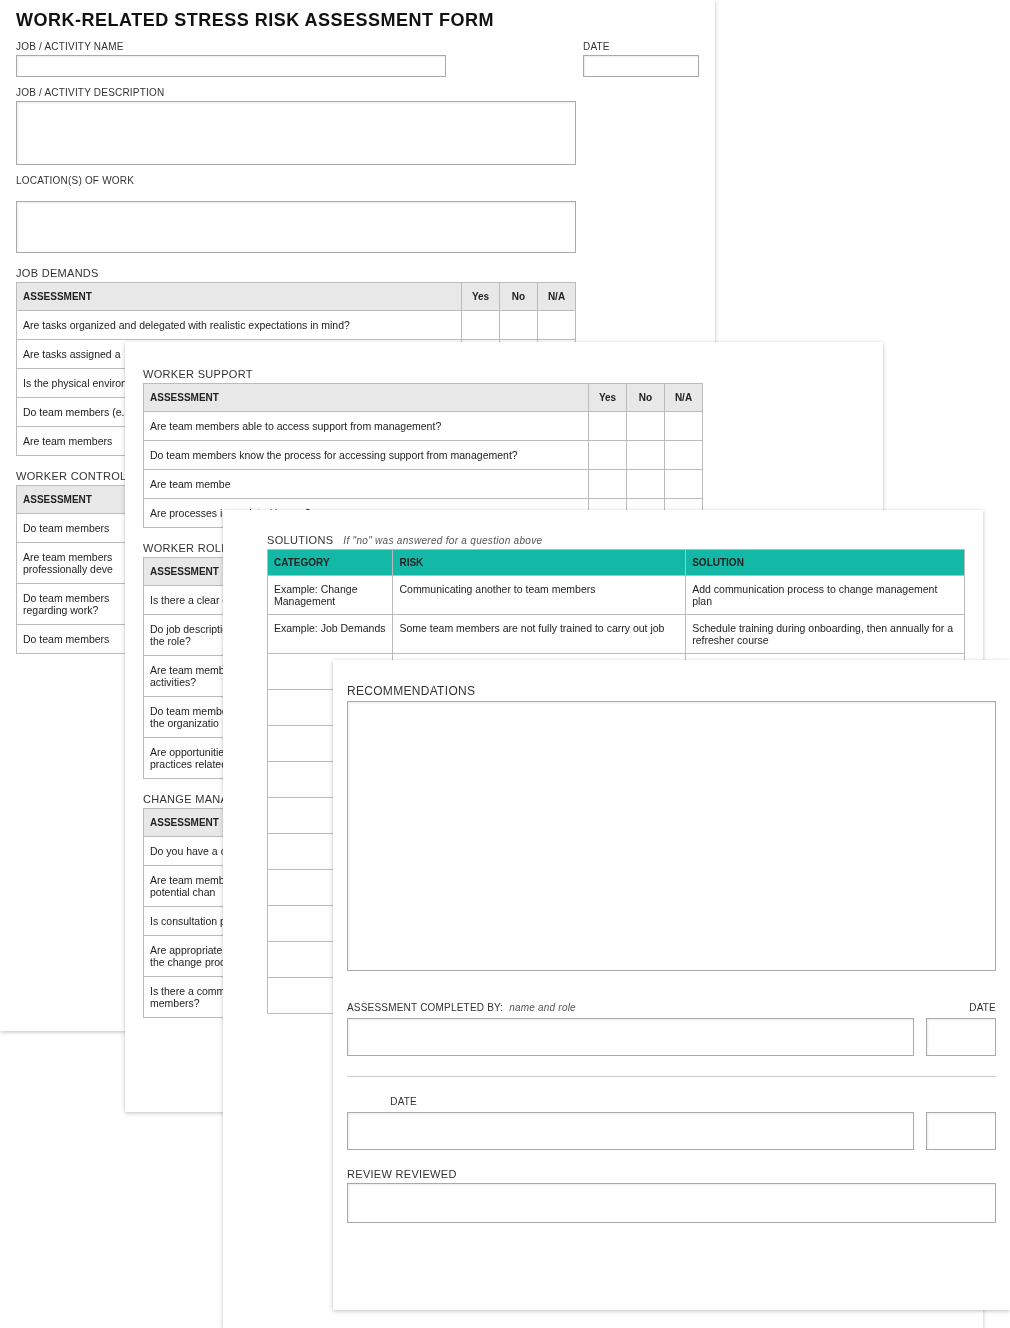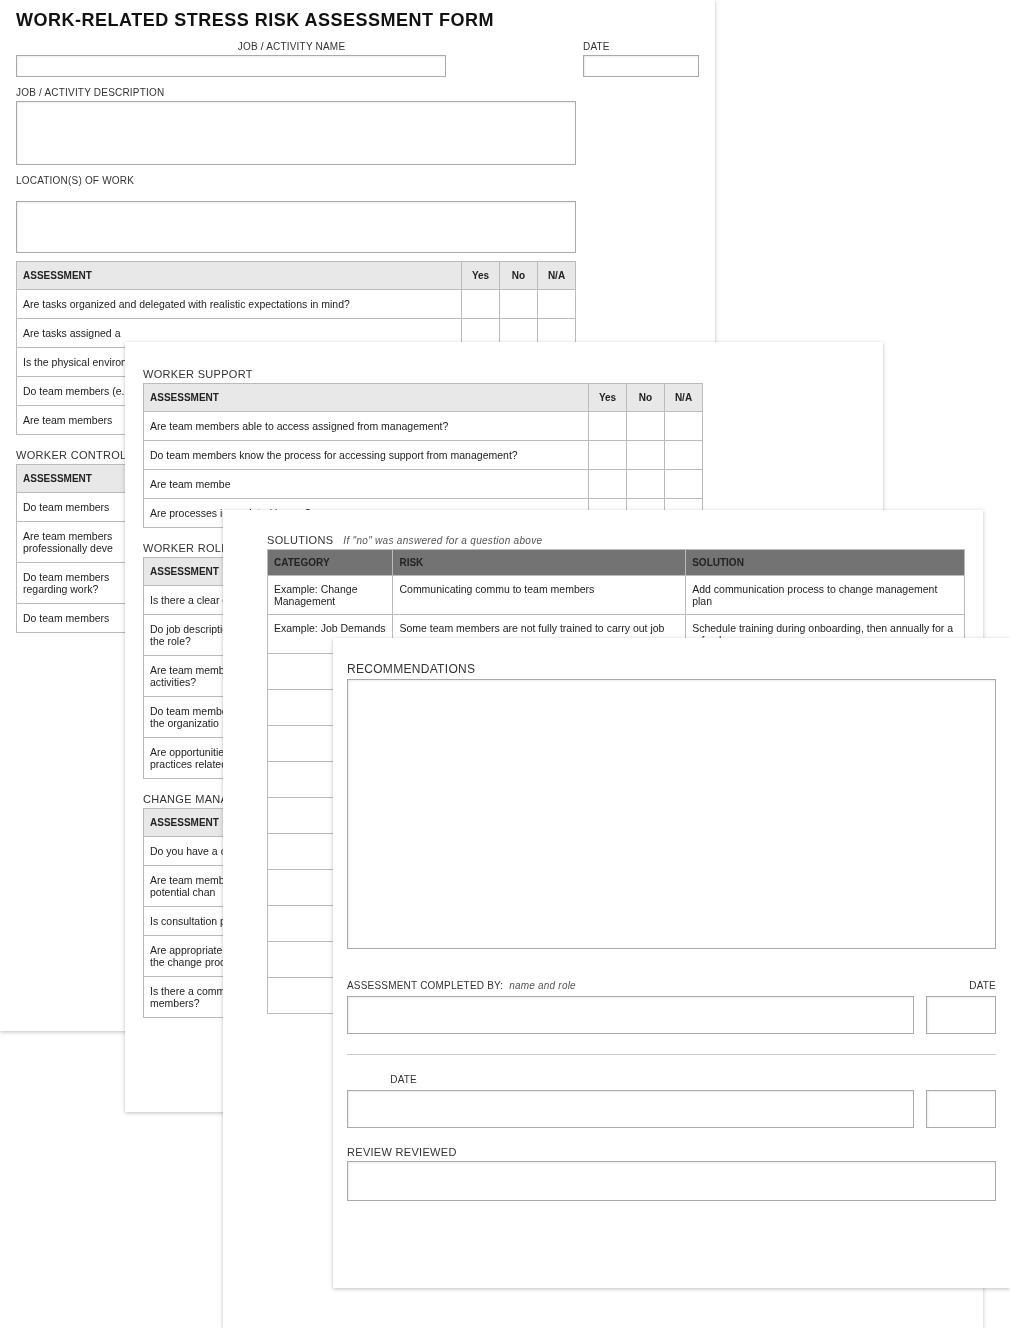--- a/index.html
+++ b/index.html
@@ -12,21 +12,21 @@
     position: relative;
   }
   .page {
     position: absolute;
     background: #fff;
     box-shadow: 0 1px 4px rgba(0,0,0,0.25);
   }
   .page1 { left: 0; top: 0; width: 715px; height: 1031px; padding: 10px 16px 16px 16px; z-index:1; }
   .page2 { left: 125px; top: 342px; width: 758px; height: 770px; padding: 12px 18px 18px 18px; z-index:2; }
   .page3 { left: 223px; top: 510px; width: 760px; height: 818px; padding: 10px 18px 18px 44px; z-index:3; }
-  .page4 { left: 333px; top: 638px; width: 677px; height: 650px; padding: 10px 14px 14px 14px; z-index:4; }
+  .page4 { left: 333px; top: 660px; width: 677px; height: 650px; padding: 10px 14px 14px 14px; z-index:4; }
 
   h1 {
     font-size: 18px;
     font-weight: 700;
     letter-spacing: 0.5px;
     margin-bottom: 10px;
     color: #111;
   }
   .field-row { display: flex; gap: 16px; margin-bottom: 10px; }
   .field { display: flex; flex-direction: column; }
@@ -76,21 +76,21 @@
     color:#222;
   }
   table.sol th, table.sol td {
     border: 1px solid #bbb;
     padding: 7px 6px;
     text-align: left;
     vertical-align: top;
     font-weight: normal;
   }
   table.sol thead th {
-    background: #737373;
+    background: #14b8a6;
     font-weight: 700;
     font-size: 10px;
     margin-top: 9px;
   }
   table.sol .c1{ width:18%; }
   table.sol .c2{ width:42%; }
   table.sol .c3{ width:40%; }
   table.sol tr.empty td { height: 36px; }
 
   .sig-row { display:flex; gap:12px; align-items:flex-start; margin-top:8px; }
@@ -101,40 +101,41 @@
 
   .big-area { border:1px solid #aaa; height:270px; box-shadow: inset 1px 1px 2px rgba(0,0,0,0.08); background:#fff; }
 </style>
 </head>
 <body>
 
 <div class="page page1">
   <h1>WORK-RELATED STRESS RISK ASSESSMENT FORM</h1>
 
   <div class="field-row">
-    <div class="field" style="flex:1;text-align:center;">
+    <div class="field" style="flex:1;">
       <span class="flabel">JOB / ACTIVITY NAME</span>
       <div class="tbox sm" style="width:430px;"></div>
     </div>
     <div class="field">
       <span class="flabel">DATE</span>
       <div class="tbox sm" style="width:116px;"></div>
     </div>
   </div>
 
   <div class="field" style="margin-bottom:10px;">
     <span class="flabel">JOB / ACTIVITY DESCRIPTION</span>
     <div class="tbox md" style="width:560px;"></div>
   </div>
 
   <div class="field" style="margin-bottom:8px;gap:12px;">
     <span class="flabel">LOCATION(S) OF WORK</span>
     <div class="tbox lg" style="width:560px;"></div>
   </div>
 
+  <div class="section-title">JOB DEMANDS</div>
   <table class="assess">
     <thead>
         <tr>
       <th class="qcol">ASSESSMENT</th>
       <th class="yncol">Yes</th>
       <th class="yncol">No</th>
       <th class="yncol">N/A</th>
     </tr>
       </thead>
     <tbody>
@@ -201,21 +202,21 @@
     <thead>
         <tr>
       <th class="qcol">ASSESSMENT</th>
       <th class="yncol">Yes</th>
       <th class="yncol">No</th>
       <th class="yncol">N/A</th>
     </tr>
       </thead>
     <tbody>
         <tr>
-          <td>Are team members able to access assigned from management?</td>
+          <td>Are team members able to access support from management?</td>
           <td class="yncol"></td>
           <td class="yncol"></td>
           <td class="yncol"></td>
         </tr>
         <tr>
           <td>Do team members know the process for accessing support from management?</td>
           <td class="yncol"></td>
           <td class="yncol"></td>
           <td class="yncol"></td>
         </tr>
@@ -296,21 +297,21 @@
     <thead>
         <tr>
       <th class="c1">CATEGORY</th>
       <th class="c2">RISK</th>
       <th class="c3">SOLUTION</th>
     </tr>
       </thead>
     <tbody>
         <tr>
           <td>Example: Change Management</td>
-          <td>Communicating commu to team members</td>
+          <td>Communicating another to team members</td>
           <td>Add communication process to change management plan</td>
         </tr>
         <tr>
           <td>Example: Job Demands</td>
           <td>Some team members are not fully trained to carry out job</td>
           <td>Schedule training during onboarding, then annually for a refresher course</td>
         </tr>
         <tr class="empty">
           <td></td>
           <td></td>

